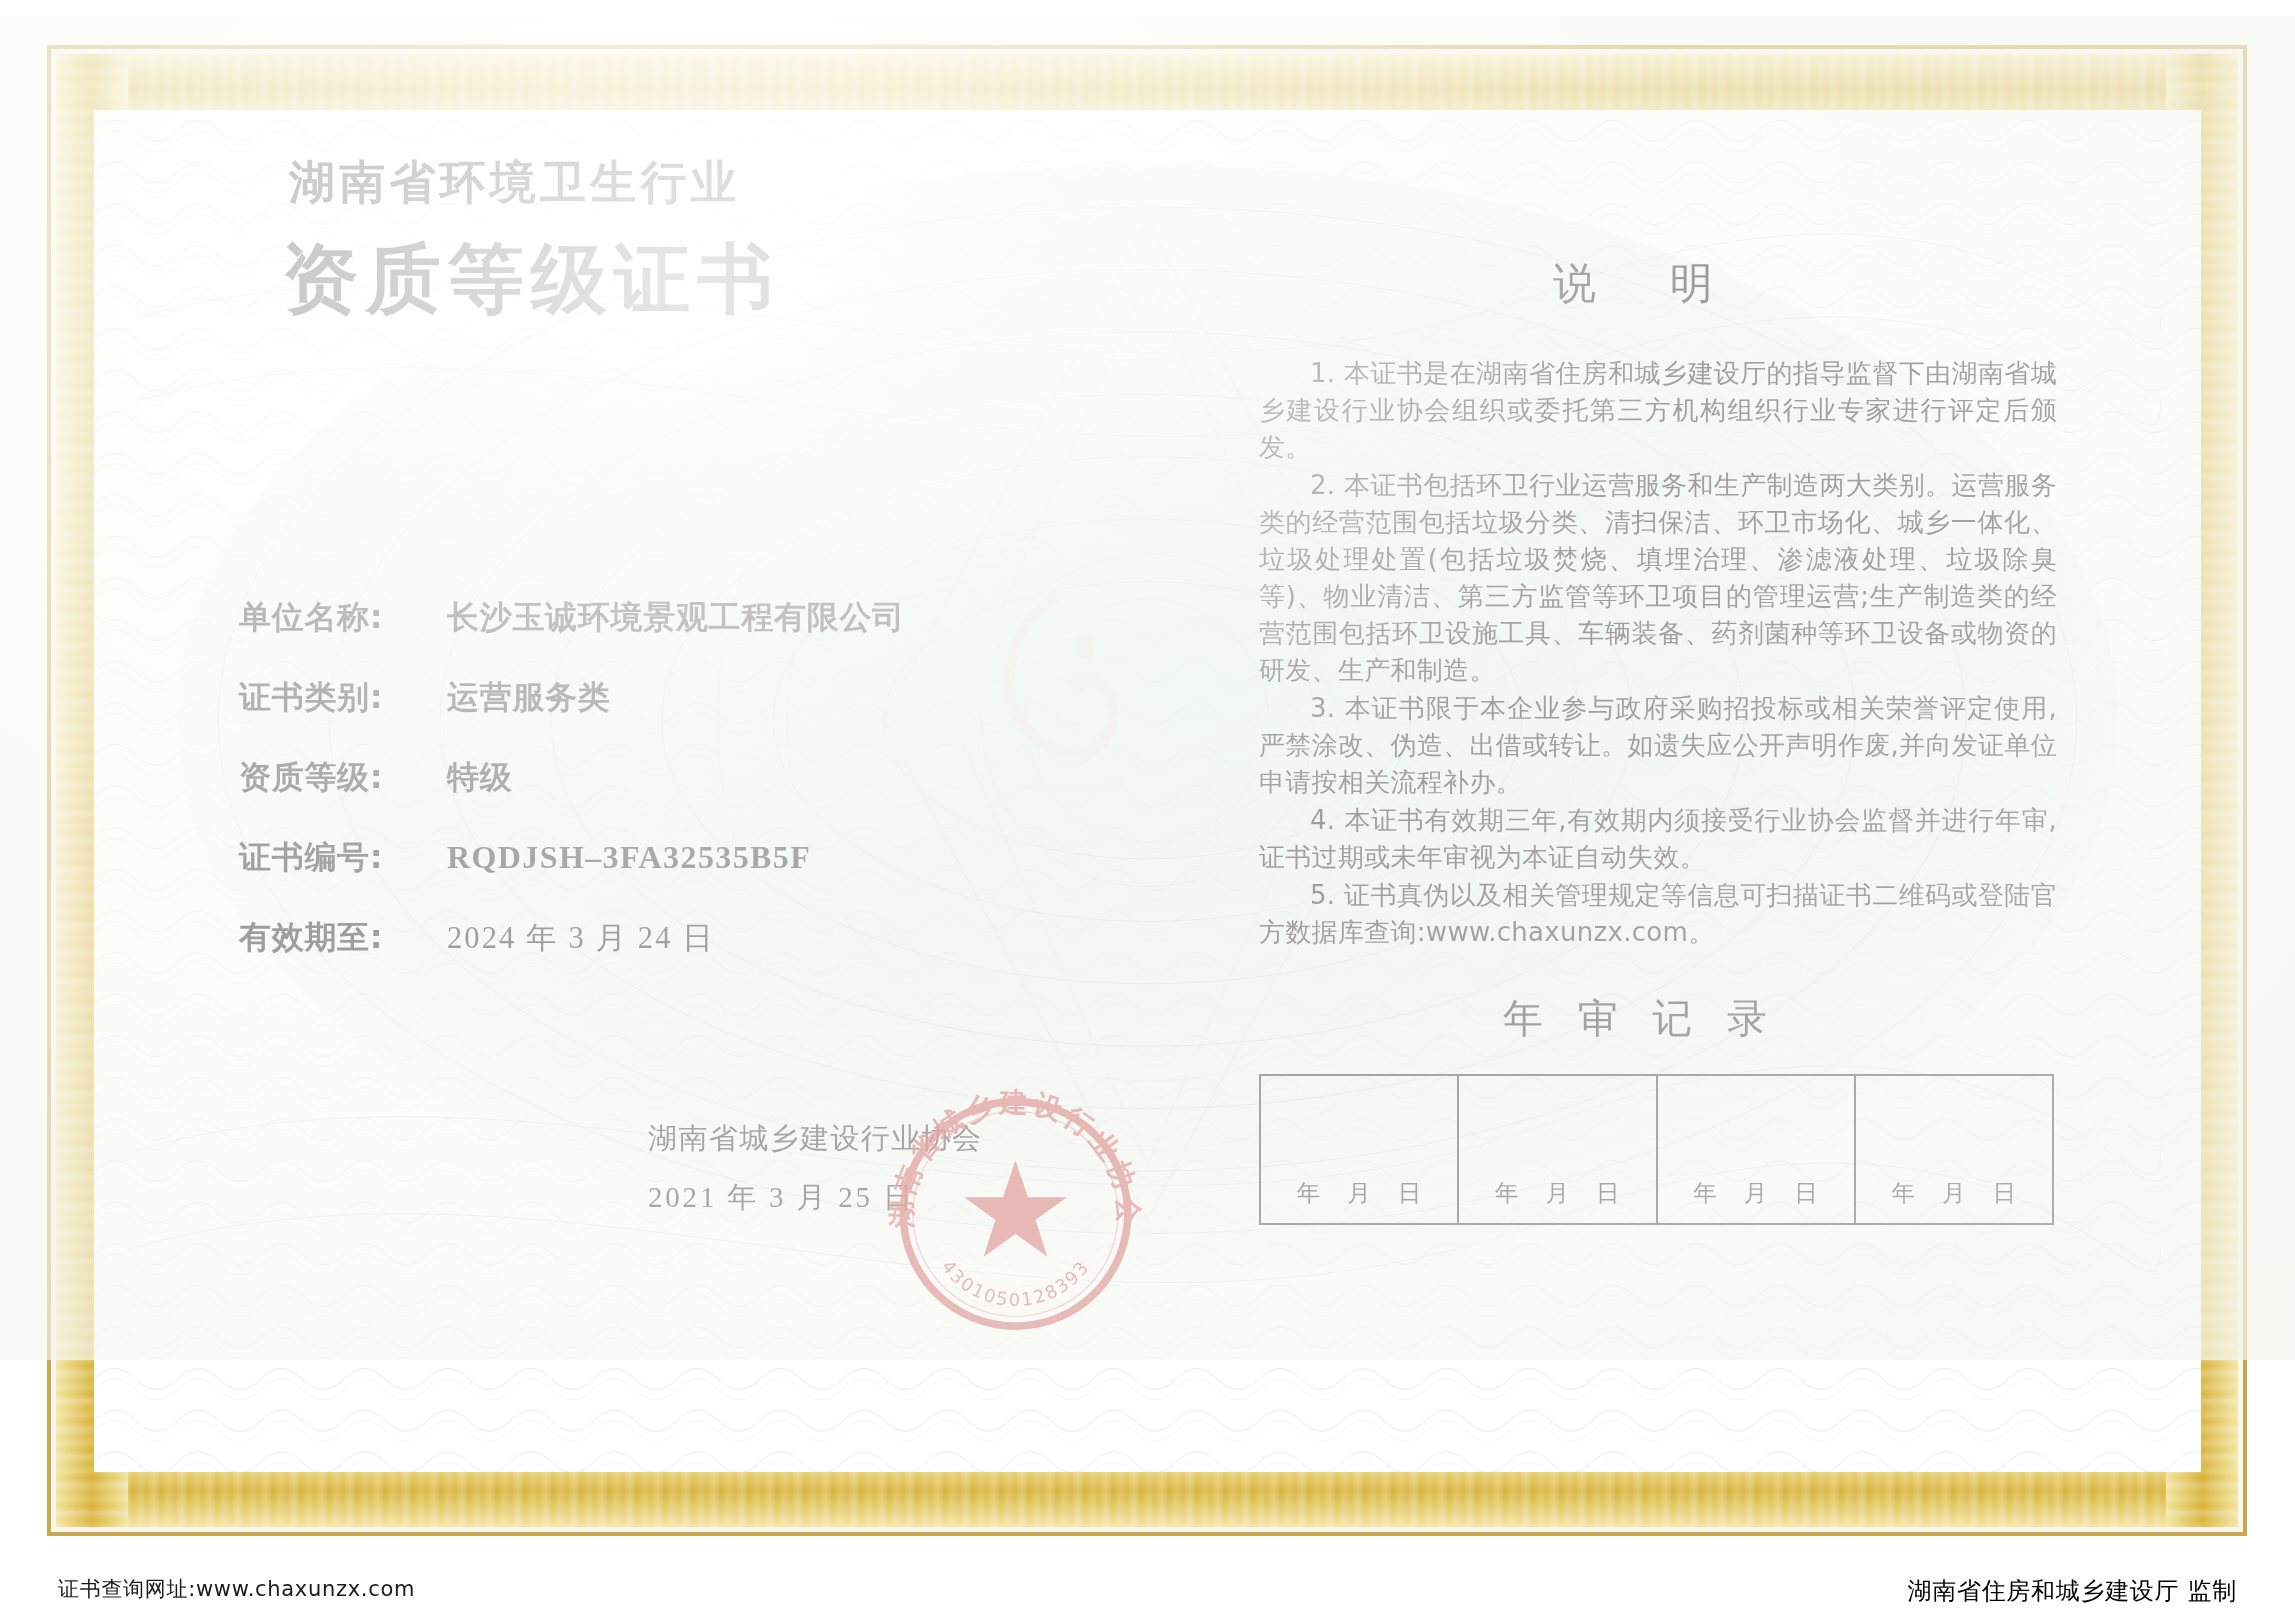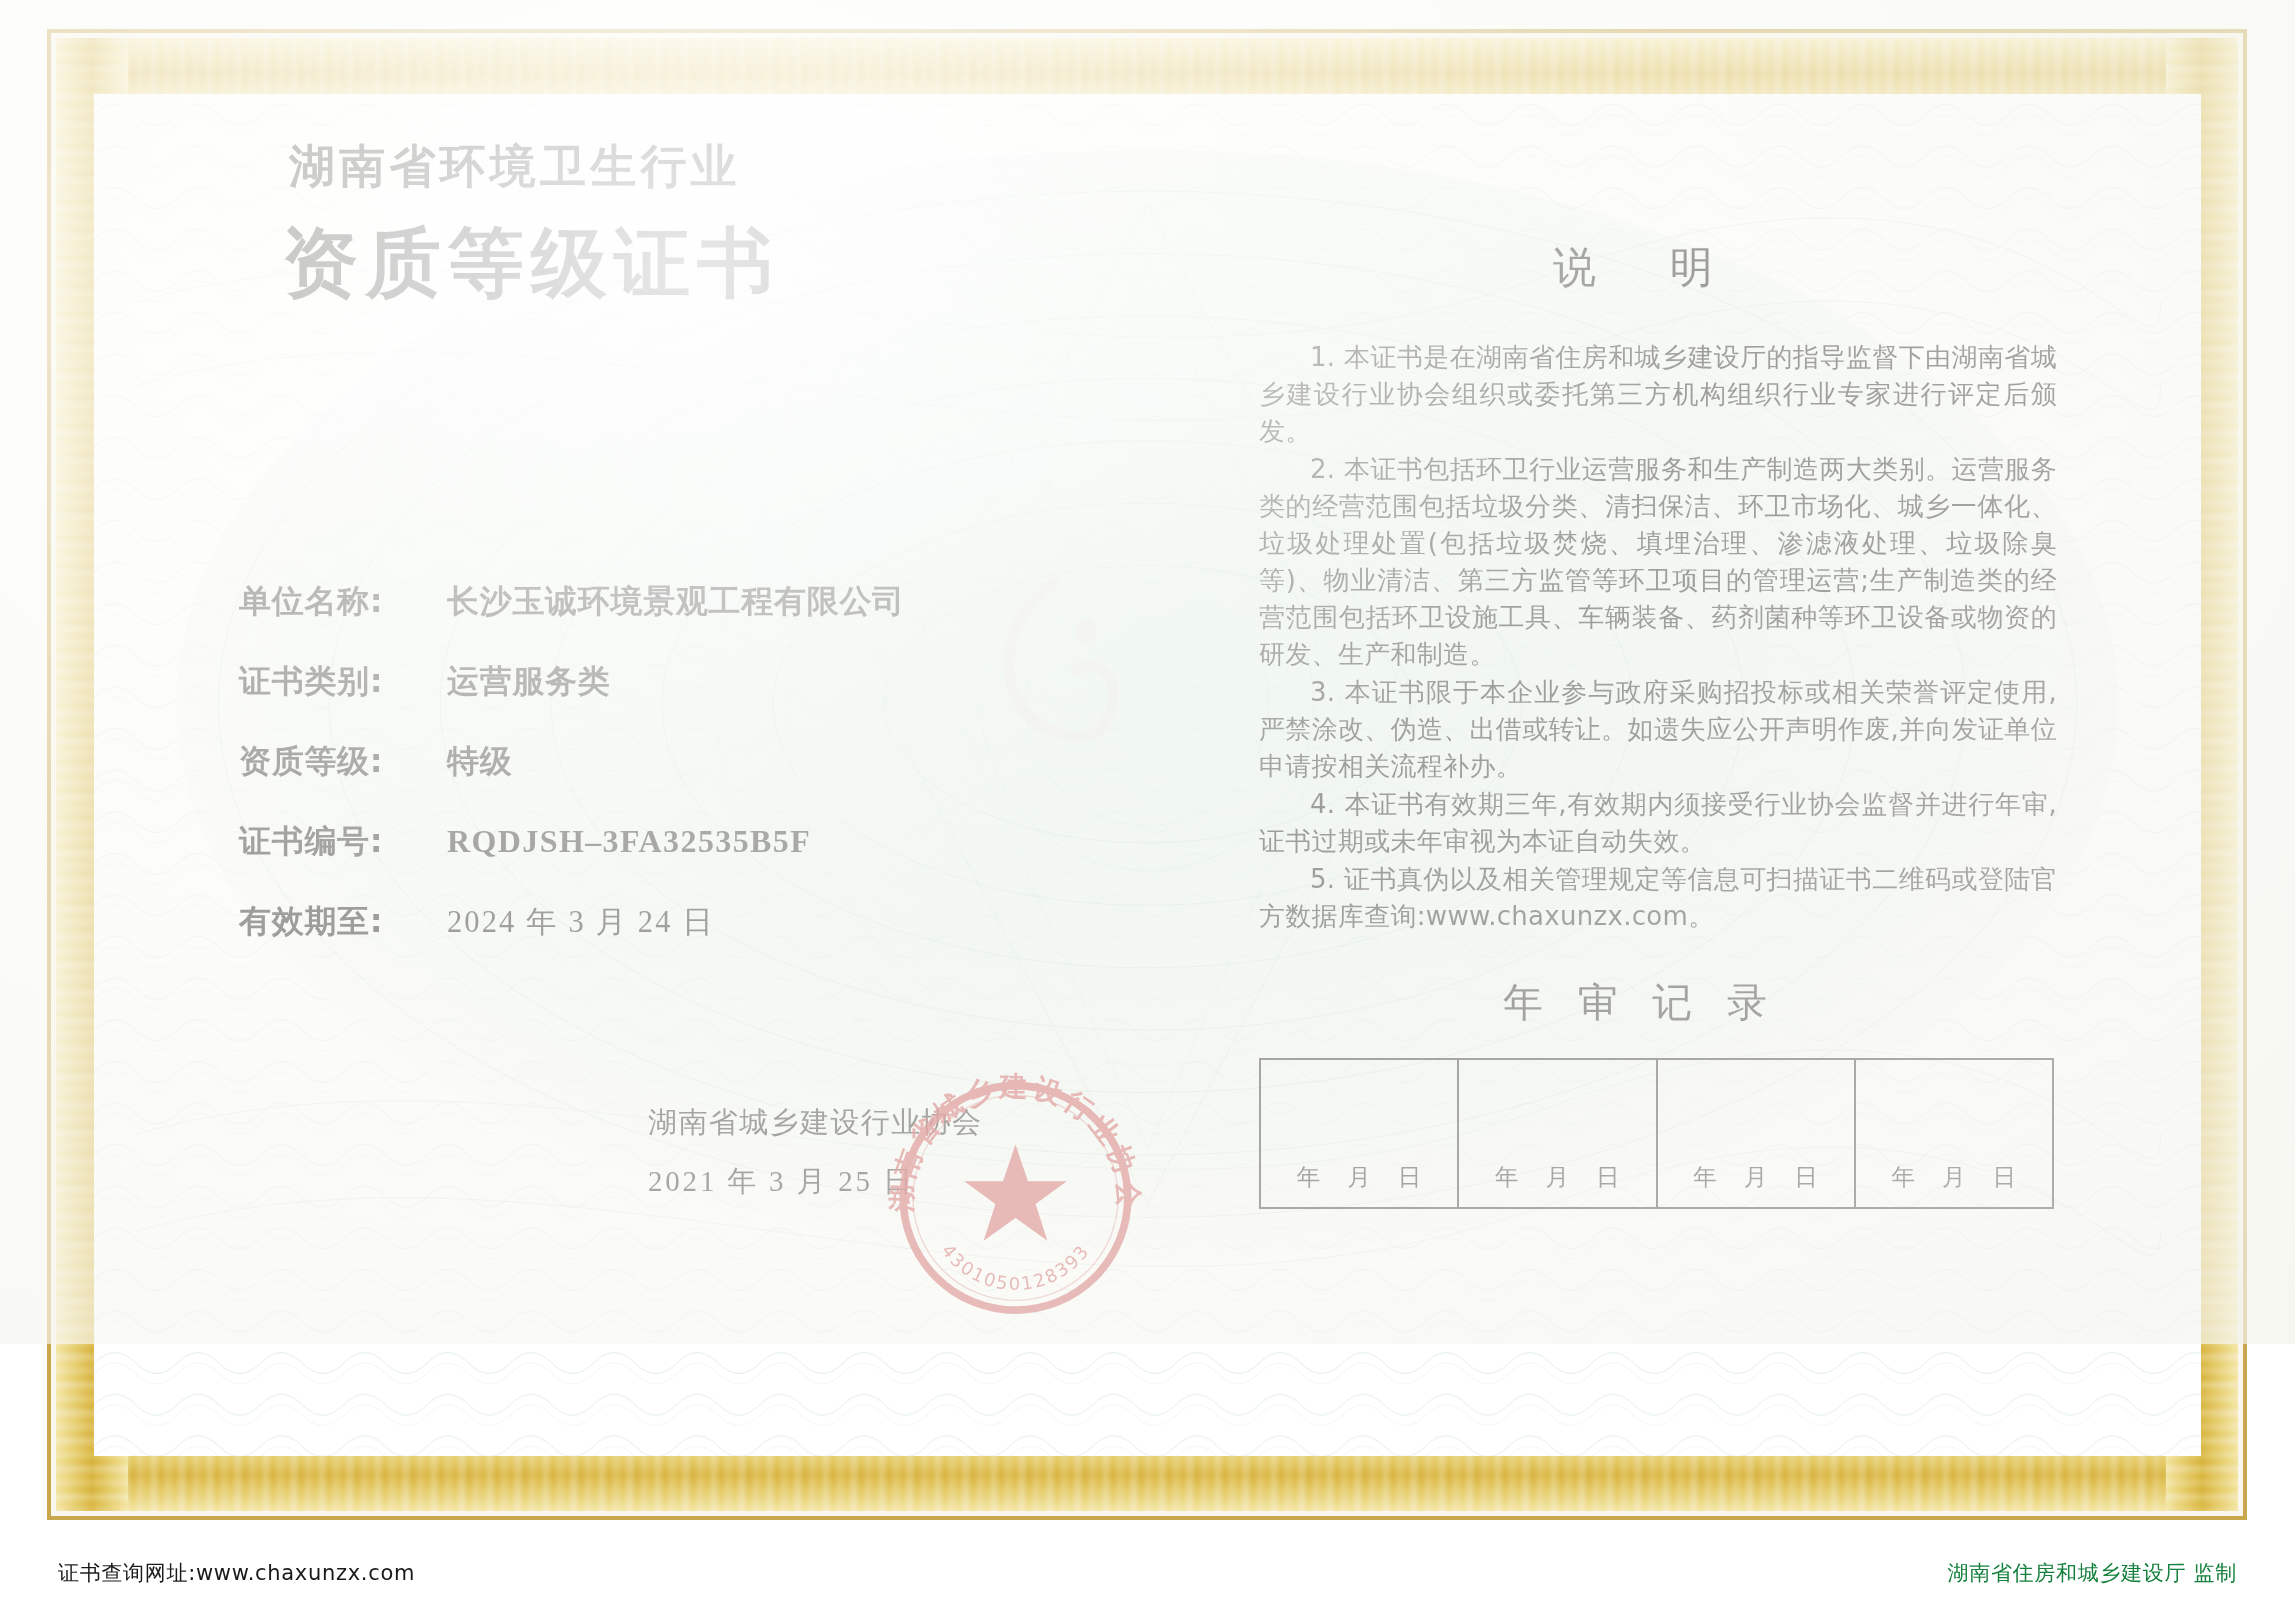--- a/index.html
+++ b/index.html
@@ -13,20 +13,21 @@
     font-family: "Liberation Serif", "DejaVu Serif", serif;
     overflow: hidden;
   }
 
   
   .page {
     position: relative;
     width: 2295px;
     height: 1344px;
     background: #fdfdfb;
+    margin-top: 16px;
   }
 
   
   .paper-tint {
     position: absolute;
     inset: 0;
     background:
       radial-gradient(ellipse at 30% 20%, rgba(255,255,255,0.9) 0%, rgba(250,250,246,0.6) 45%, rgba(244,244,238,0.7) 100%);
     pointer-events: none;
   }
@@ -306,22 +307,22 @@
     font-family: "DejaVu Sans", "Liberation Sans", sans-serif;
     font-size: 21px;
     color: #1a1a1a;
     letter-spacing: 0.7px;
   }
   .footer-right {
     position: absolute;
     right: 58px;
     top: 1559px;
     font-family: "DejaVu Sans", "Liberation Sans", sans-serif;
-    font-size: 21px;
-    color: #15803d;
+    font-size: 24px;
+    color: #000000;
     letter-spacing: 0.7px;
   }
 
   
   .watermark-logo {
     position: absolute;
     left: 950px;
     top: 555px;
     width: 236px;
     height: 291px;

